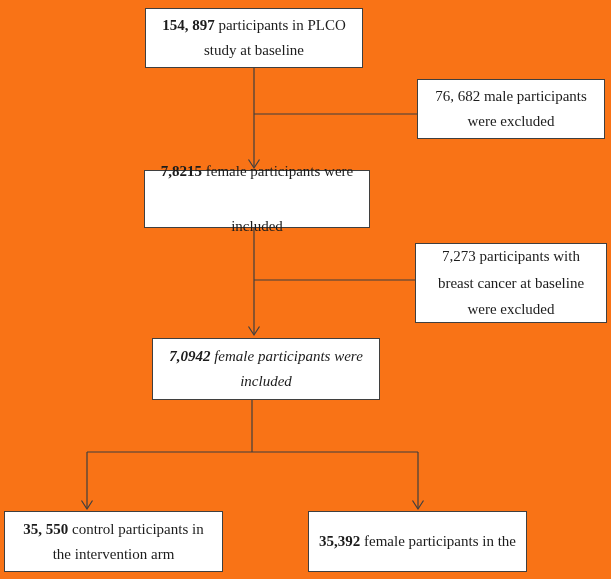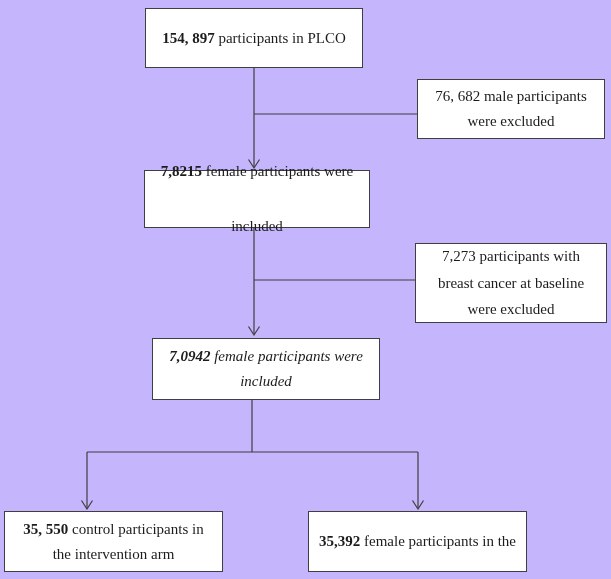--- a/index.html
+++ b/index.html
@@ -1,20 +1,20 @@
 <!DOCTYPE html>
 <html><head>
 <meta charset="utf-8">
 <style>
   html, body { margin: 0; padding: 0; background: #ffffff; }
   .canvas {
     position: relative;
     width: 611px;
     height: 579px;
-    background: #c4b5fd;
+    background: #f97316;
     font-family: "Liberation Serif", "DejaVu Serif", serif;
     color: #1c1c1c;
     overflow: hidden;
   }
   .fbox {
     position: absolute;
     box-sizing: border-box;
     border: 1px solid #3f3f3f;
     background: #ffffff;
     display: flex;
@@ -67,20 +67,21 @@
       <line x1="87" y1="452" x2="418" y2="452"></line>
       <line x1="87" y1="452" x2="87" y2="508"></line>
       <polyline points="81.5,500.5 87,509 92.5,500.5"></polyline>
       <line x1="418" y1="452" x2="418" y2="508"></line>
       <polyline points="412.5,500.5 418,509 423.5,500.5"></polyline>
     </g>
   </svg>
 
   <div class="fbox box-baseline">
     <div class="bline"><b>154, 897</b><span> participants in PLCO</span></div>
+    <div class="bline">study at baseline</div>
   </div>
 
   <div class="fbox box-male-excl">
     <div class="bline">76, 682 male participants</div>
     <div class="bline">were excluded</div>
   </div>
 
   <div class="fbox box-fem-incl">
     <div class="bline"><b>7,8215</b><span> female participants were</span></div>
     <div class="bline">included</div>

